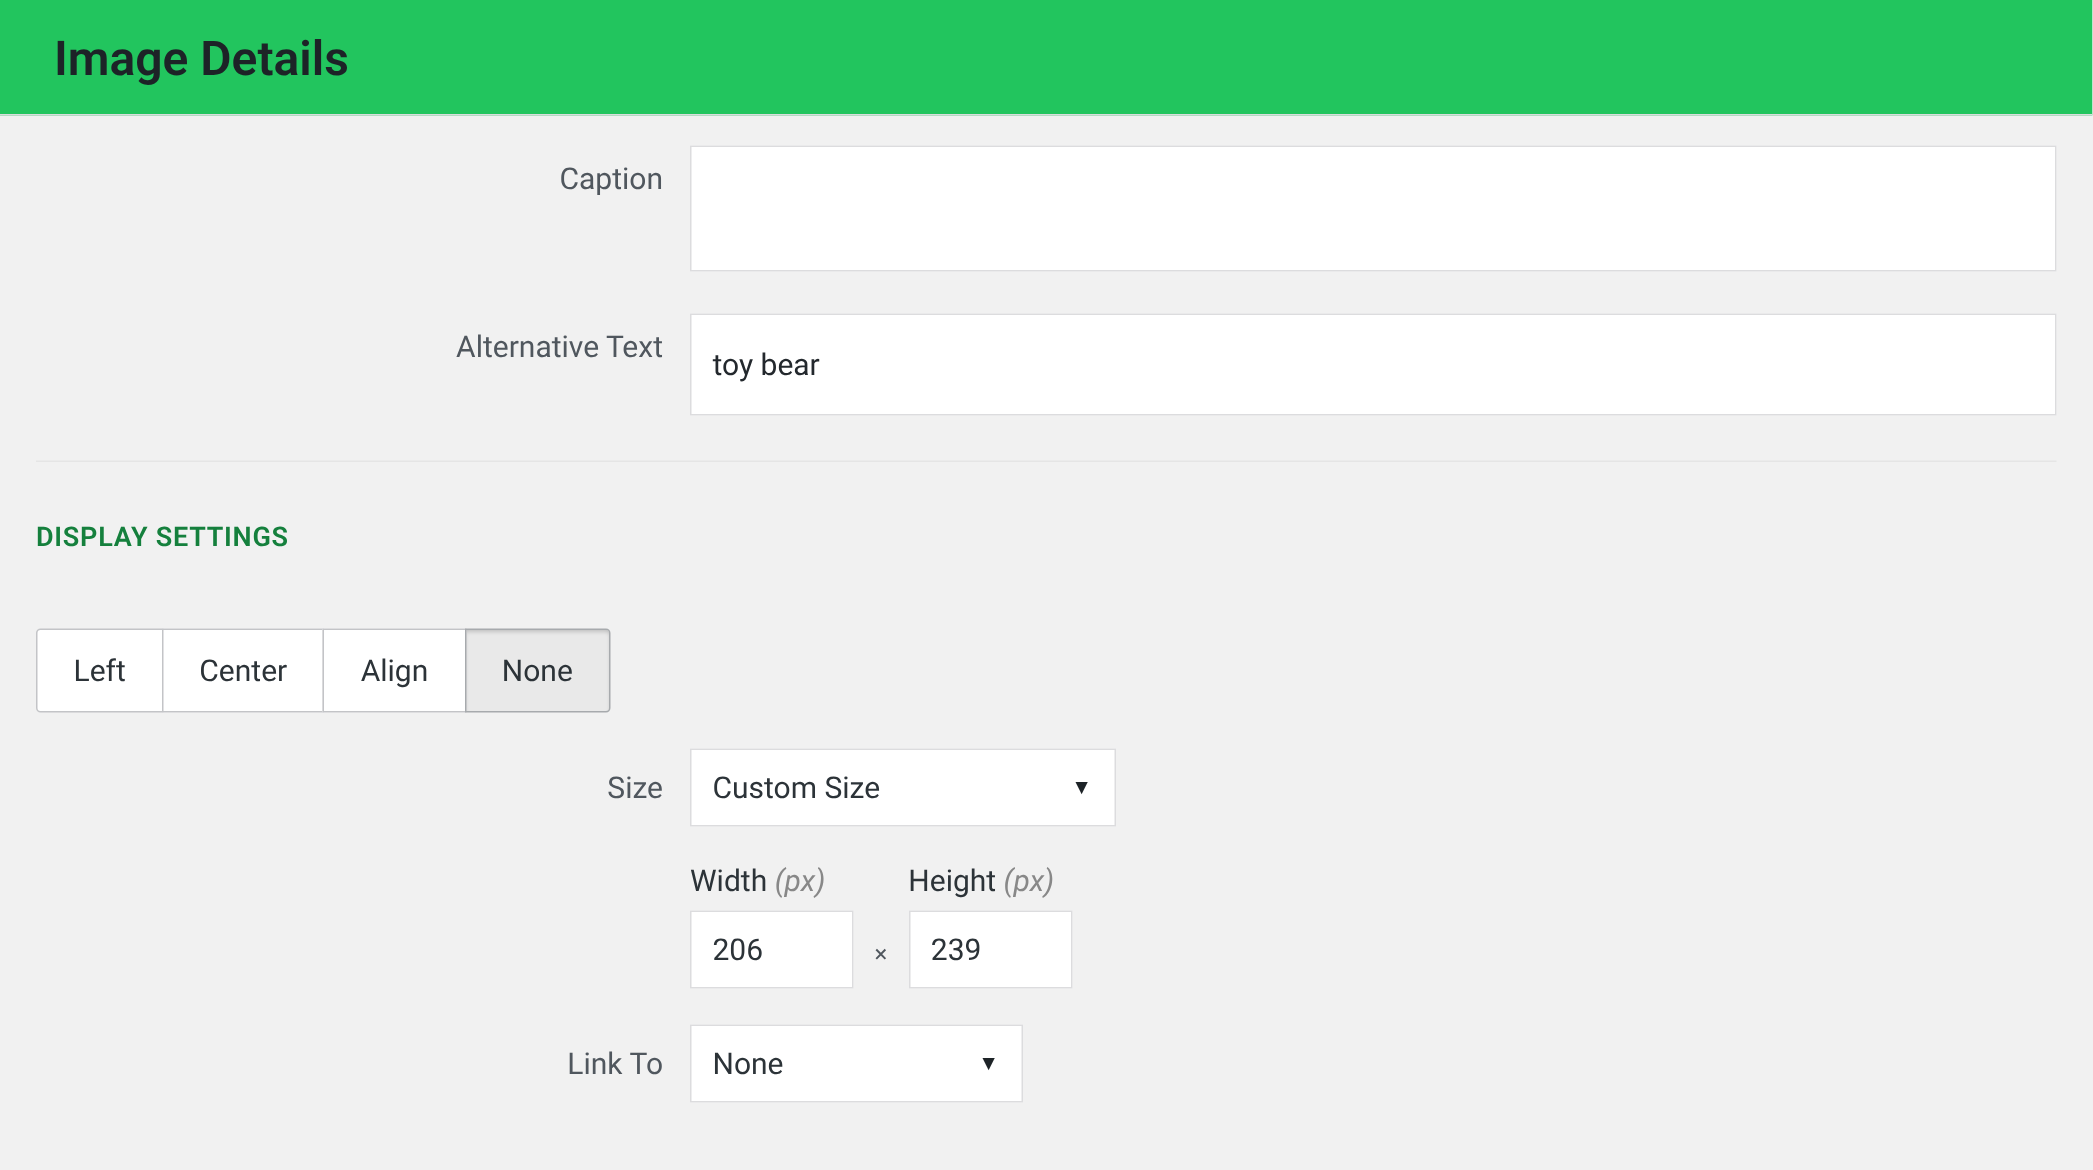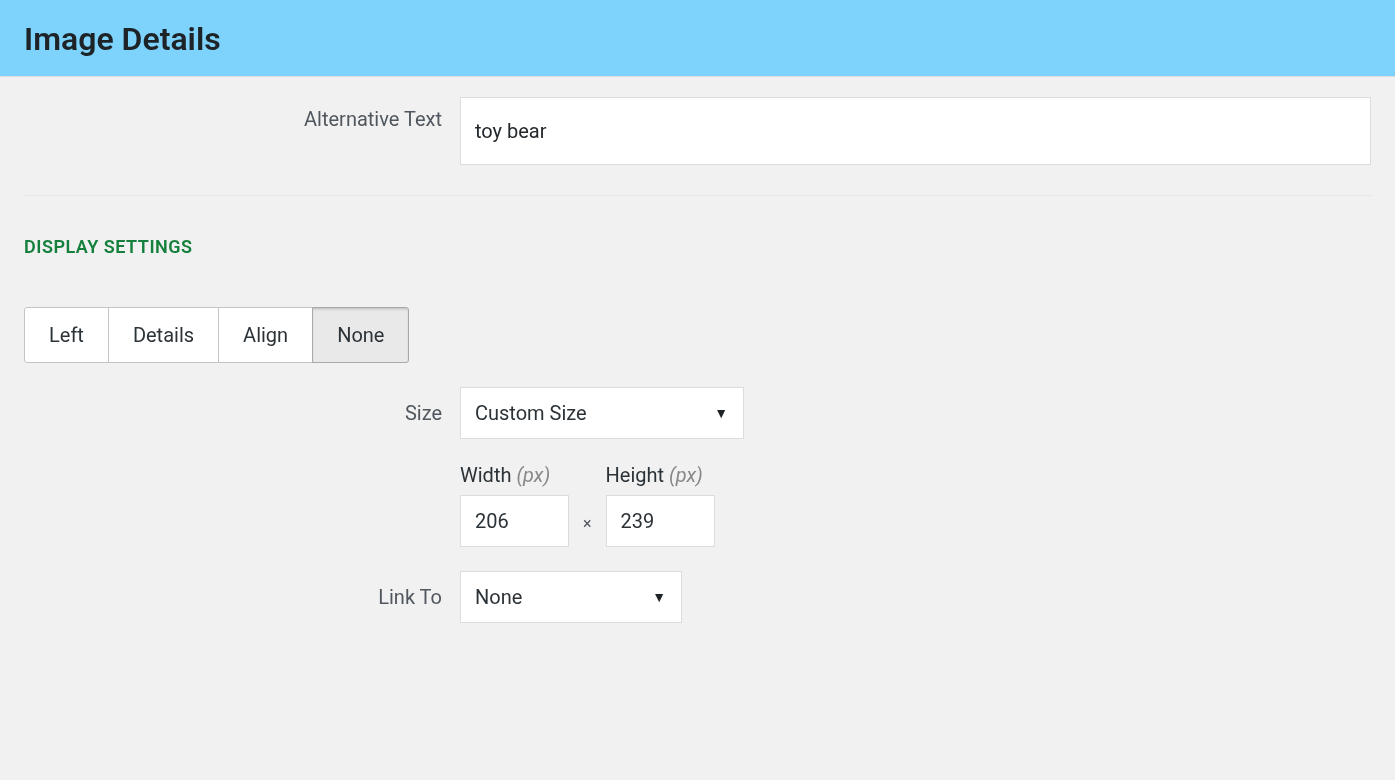--- a/index.html
+++ b/index.html
@@ -7,23 +7,23 @@
       margin: 0;
       padding: 0;
     }
     body {
       font-family: -apple-system, BlinkMacSystemFont, "Segoe UI", Roboto, "Helvetica Neue", Arial, sans-serif;
       background: #f1f1f1;
       color: #23282d;
       width: 1395px;
     }
     .header {
-      background: #7dd3fc;
+      background: #22c55e;
       border-bottom: 1px solid #dcdcde;
-      padding: 20px 24px 18px 24px;
+      padding: 20px 24px 18px 36px;
     }
     .header h1 {
       font-size: 32px;
       font-weight: 600;
       color: #1d2327;
     }
     .content {
       padding: 20px 24px 40px 24px;
     }
     .form-row {
@@ -178,37 +178,43 @@
   </style>
 </head>
 <body>
 
 <div class="header">
   <h1>Image Details</h1>
 </div>
 
 <div class="content">
 
+  <div class="form-row">
+    <div class="form-label">Caption</div>
+    <div class="form-control">
+      <textarea class="input-field" value="" style=""></textarea>
+    </div>
+  </div>
 
   <div class="form-row">
     <div class="form-label">Alternative Text</div>
     <div class="form-control">
       <input type="text" class="input-field" value="toy bear" style="">
     </div>
   </div>
 
   <hr class="divider">
 
   <h2 class="section-heading">DISPLAY SETTINGS</h2>
 
   <div class="form-row align-row">
     <div class="form-control">
       <div class="button-group">
         <button class="bg-btn">Left</button>
-        <button class="bg-btn">Details</button>
+        <button class="bg-btn">Center</button>
         <button class="bg-btn">Align</button>
         <button class="bg-btn active">None</button>
       </div>
     </div>
   </div>
 
   <div class="form-row size-row">
     <div class="form-label">Size</div>
     <div class="form-control">
       <div class="select-wrap">

